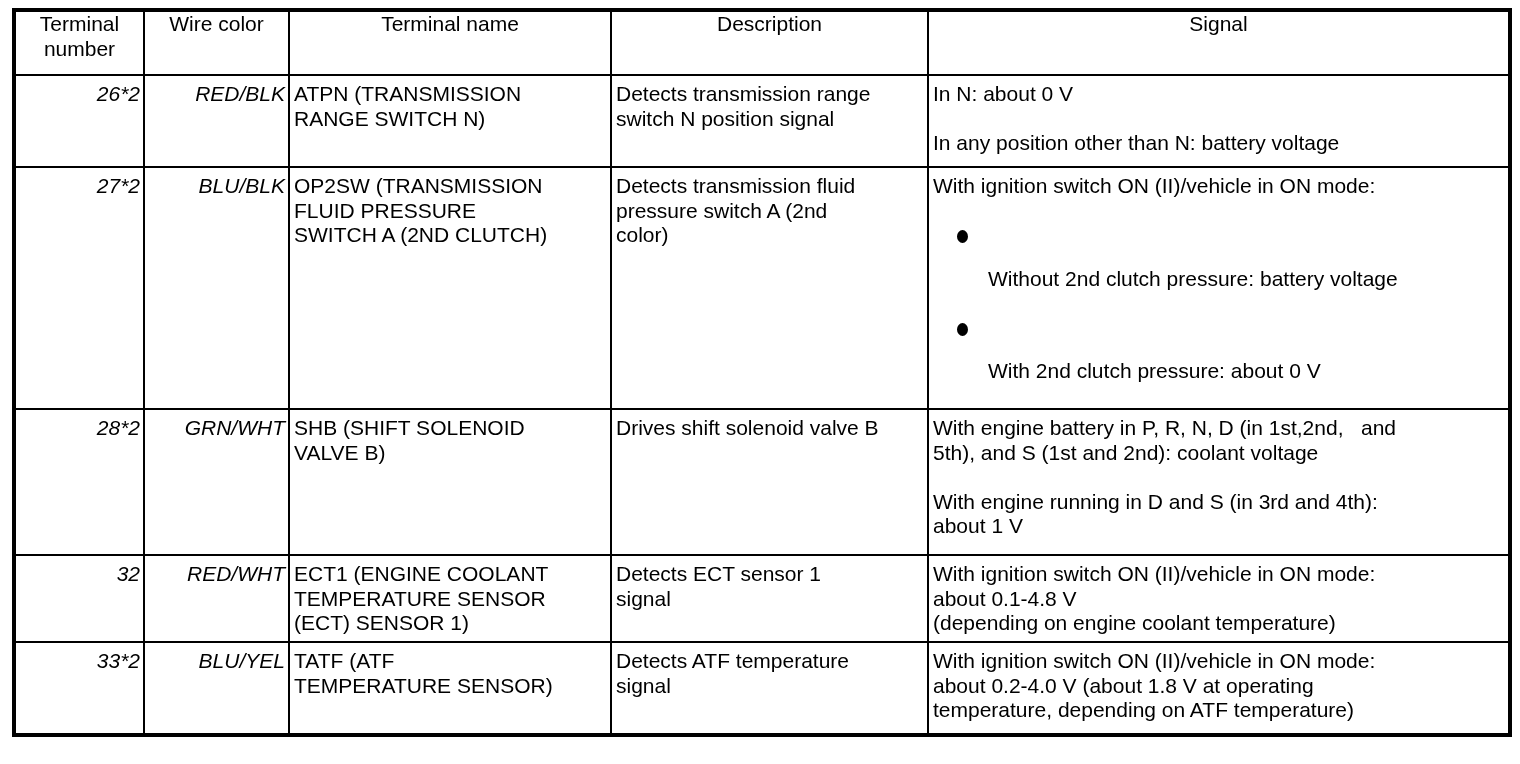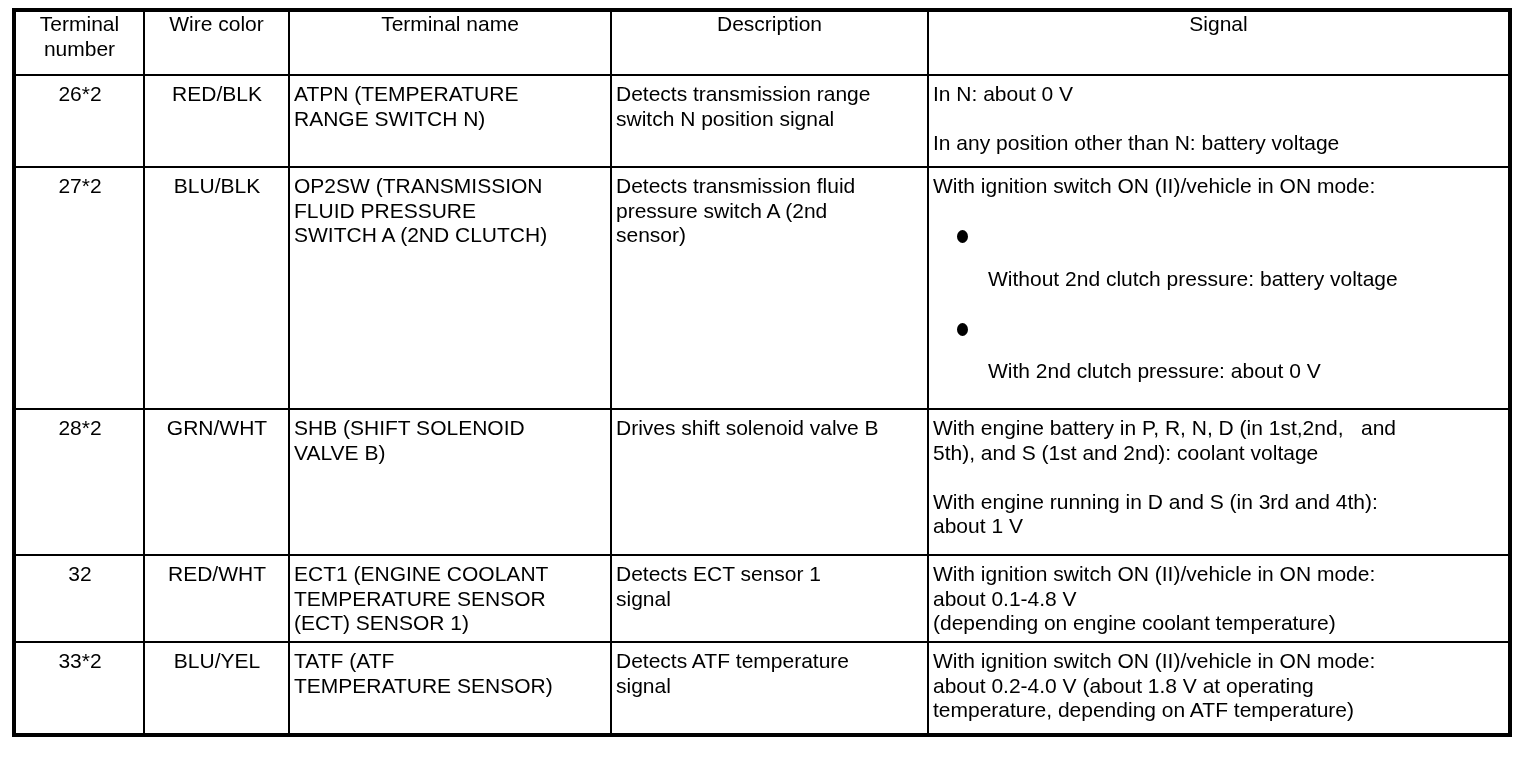--- a/index.html
+++ b/index.html
@@ -58,21 +58,21 @@
 
   
   col.c-term   { width: 130px; }
   col.c-wire   { width: 145px; }
   col.c-name   { width: 322px; }
   col.c-desc   { width: 317px; }
   col.c-signal { width: 582px; }
 
   
   .cell-pad { padding: 6px 3px 4px 4px; }
-  .cell-center { text-align: center; }
+  .cell-center { text-align: right; font-style: italic; }
   .cell-left { text-align: left; }
 
   .ln { display: block; white-space: pre; }
   .blank-ln { display: block; height: 1.17em; }
 
   
   .bullet-row {
     display: block;
     line-height: 1.17;
   }
@@ -139,21 +139,21 @@
               <span class="ln">26*2</span>
             </div>
         </td>
         <td>
           <div class="cell-pad cell-center">
               <span class="ln">RED/BLK</span>
             </div>
         </td>
         <td>
           <div class="cell-pad cell-left">
-            <span class="ln">ATPN (TEMPERATURE</span>
+            <span class="ln">ATPN (TRANSMISSION</span>
             <span class="ln">RANGE SWITCH N)</span>
           </div>
         </td>
         <td>
           <div class="cell-pad cell-left">
             <span class="ln">Detects transmission range</span>
             <span class="ln">switch N position signal</span>
           </div>
         </td>
         <td>
@@ -180,21 +180,21 @@
           <div class="cell-pad cell-left">
             <span class="ln">OP2SW (TRANSMISSION</span>
             <span class="ln">FLUID PRESSURE</span>
             <span class="ln">SWITCH A (2ND CLUTCH)</span>
           </div>
         </td>
         <td>
           <div class="cell-pad cell-left">
             <span class="ln">Detects transmission fluid</span>
             <span class="ln">pressure switch A (2nd</span>
-            <span class="ln">sensor)</span>
+            <span class="ln">color)</span>
           </div>
         </td>
         <td>
           <div class="cell-pad cell-left">
             <span class="ln">With ignition switch ON (II)/vehicle in ON mode:</span>
             <span class="blank-ln"></span>
             <span class="bullet-row">
               <span class="bullet-mark"><span class="bullet-dot"></span></span>
               <span class="bullet-gap"></span>
               <span class="bullet-text">Without 2nd clutch pressure: battery voltage</span>

